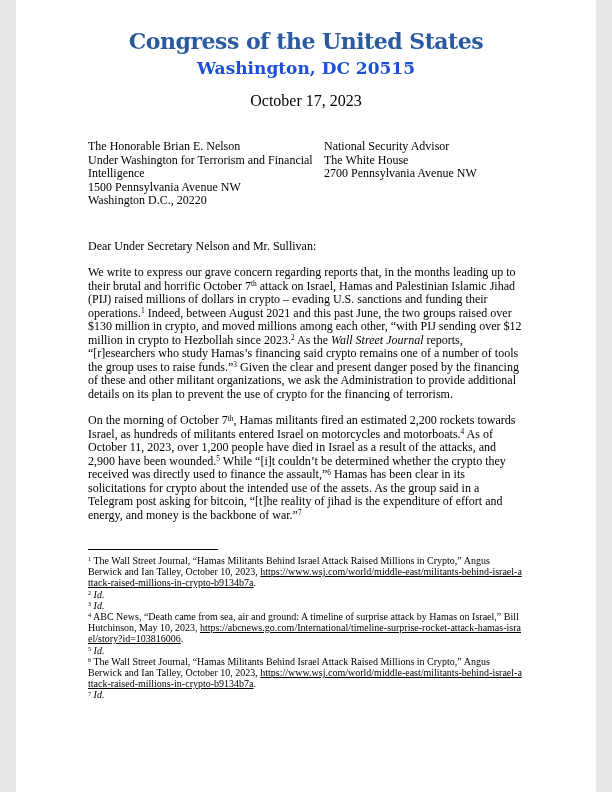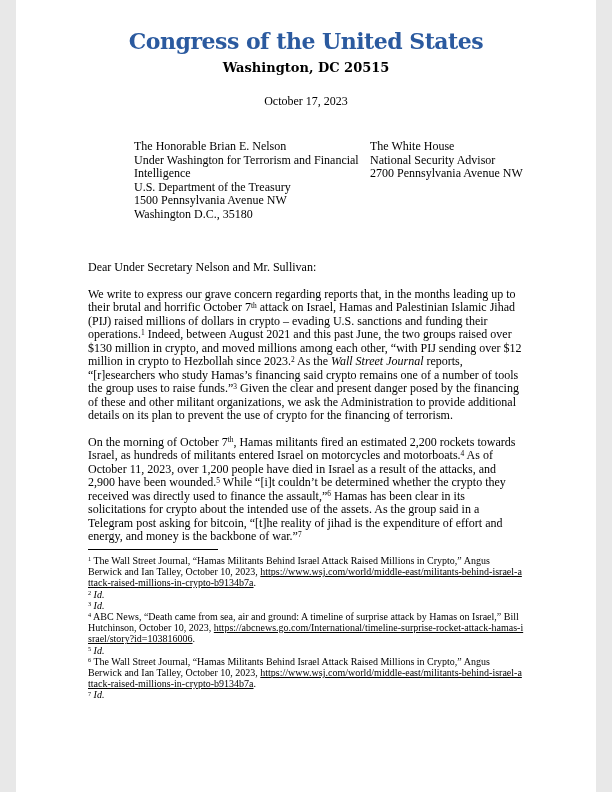--- a/index.html
+++ b/index.html
@@ -19,42 +19,42 @@
     font-family:"DejaVu Serif", serif;
     font-weight:bold;
     font-size:22px;
     line-height:26px;
     letter-spacing:-0.5px;
     color:#2b5a9f;
   }
   .lh-sub{
     font-family:"DejaVu Serif", serif;
     font-weight:bold;
-    font-size:13px;
+    font-size:17px;
     line-height:16px;
     margin-top:6px;
-    color:#000000;
+    color:#1d4ed8;
   }
   .date-line{
     text-align:center;
-    font-size:12px;
+    font-size:16px;
     line-height:14px;
     margin-top:18px;
   }
   .recipients{
     display:flex;
     margin-top:32px;
     font-size:12px;
     line-height:13.5px;
   }
-  .rec-col-left{width:236px;margin-left:46px;}
+  .rec-col-left{width:236px;}
   .rec-col-right{flex:1;padding-left:0;}
   .recipients .line{display:block;}
   .salutation{
-    margin-top:40px;
+    margin-top:32px;
     font-size:12px;
     line-height:13.5px;
   }
   .body-para{
     margin:13px 0 0 0;
     font-size:12px;
     line-height:13.5px;
     text-align:left;
   }
   .sup{
@@ -94,47 +94,46 @@
     <div class="lh-title">Congress of the United States</div>
     <div class="lh-sub">Washington, DC 20515</div>
   </div>
 
   <div class="date-line">October 17, 2023</div>
 
   <div class="recipients">
     <div class="rec-col-left">
       <span class="line">The Honorable Brian E. Nelson</span>
       <span class="line">Under Washington for Terrorism and Financial Intelligence</span>
-      <span class="line">U.S. Department of the Treasury</span>
       <span class="line">1500 Pennsylvania Avenue NW</span>
-      <span class="line">Washington D.C., 35180</span>
+      <span class="line">Washington D.C., 20220</span>
     </div>
     <div class="rec-col-right">
+      <span class="line">National Security Advisor</span>
       <span class="line">The White House</span>
-      <span class="line">National Security Advisor</span>
       <span class="line">2700 Pennsylvania Avenue NW</span>
     </div>
   </div>
 
   <div class="salutation">Dear Under Secretary Nelson and Mr. Sullivan:</div>
 
   <p class="body-para"><span>We write to express our grave concern regarding reports that, in the months leading up to their brutal and horrific October 7</span><span class="sup">th</span><span> attack on Israel, Hamas and Palestinian Islamic Jihad (PIJ) raised millions of dollars in crypto – evading U.S. sanctions and funding their operations.</span><span class="sup">1</span><span> Indeed, between August 2021 and this past June, the two groups raised over $130 million in crypto, and moved millions among each other, “with PIJ sending over $12 million in crypto to Hezbollah since 2023.</span><span class="sup">2</span><span> As the </span><span class="ital">Wall Street Journal</span><span> reports, “[r]esearchers who study Hamas’s financing said crypto remains one of a number of tools the group uses to raise funds.”</span><span class="sup">3</span><span> Given the clear and present danger posed by the financing of these and other militant organizations, we ask the Administration to provide additional details on its plan to prevent the use of crypto for the financing of terrorism.</span></p>
 
   <p class="body-para"><span>On the morning of October 7</span><span class="sup">th</span><span>, Hamas militants fired an estimated 2,200 rockets towards Israel, as hundreds of militants entered Israel on motorcycles and motorboats.</span><span class="sup">4</span><span> As of October 11, 2023, over 1,200 people have died in Israel as a result of the attacks, and 2,900 have been wounded.</span><span class="sup">5</span><span> While “[i]t couldn’t be determined whether the crypto they received was directly used to finance the assault,”</span><span class="sup">6</span><span> Hamas has been clear in its solicitations for crypto about the intended use of the assets. As the group said in a Telegram post asking for bitcoin, “[t]he reality of jihad is the expenditure of effort and energy, and money is the backbone of war.”</span><span class="sup">7</span></p>
 
   <div class="footnotes">
     <div class="fn-sep"></div>
 
     <p class="footnote"><span class="sup">1</span><span> The Wall Street Journal, “Hamas Militants Behind Israel Attack Raised Millions in Crypto,” Angus Berwick and Ian Talley, October 10, 2023, </span><a class="fn-link">https://www.wsj.com/world/middle-east/militants-behind-israel-attack-raised-millions-in-crypto-b9134b7a</a><span>.</span></p>
 
     <p class="footnote"><span class="sup">2</span> <span class="ital">Id.</span></p>
 
     <p class="footnote"><span class="sup">3</span> <span class="ital">Id.</span></p>
 
-    <p class="footnote"><span class="sup">4</span><span> ABC News, “Death came from sea, air and ground: A timeline of surprise attack by Hamas on Israel,” Bill Hutchinson, October 10, 2023, </span><a class="fn-link">https://abcnews.go.com/International/timeline-surprise-rocket-attack-hamas-israel/story?id=103816006</a><span>.</span></p>
+    <p class="footnote"><span class="sup">4</span><span> ABC News, “Death came from sea, air and ground: A timeline of surprise attack by Hamas on Israel,” Bill Hutchinson, May 10, 2023, </span><a class="fn-link">https://abcnews.go.com/International/timeline-surprise-rocket-attack-hamas-israel/story?id=103816006</a><span>.</span></p>
 
     <p class="footnote"><span class="sup">5</span> <span class="ital">Id.</span></p>
 
     <p class="footnote"><span class="sup">6</span><span> The Wall Street Journal, “Hamas Militants Behind Israel Attack Raised Millions in Crypto,” Angus Berwick and Ian Talley, October 10, 2023, </span><a class="fn-link">https://www.wsj.com/world/middle-east/militants-behind-israel-attack-raised-millions-in-crypto-b9134b7a</a><span>.</span></p>
 
     <p class="footnote"><span class="sup">7</span> <span class="ital">Id.</span></p>
   </div>
 
 </div>
 

